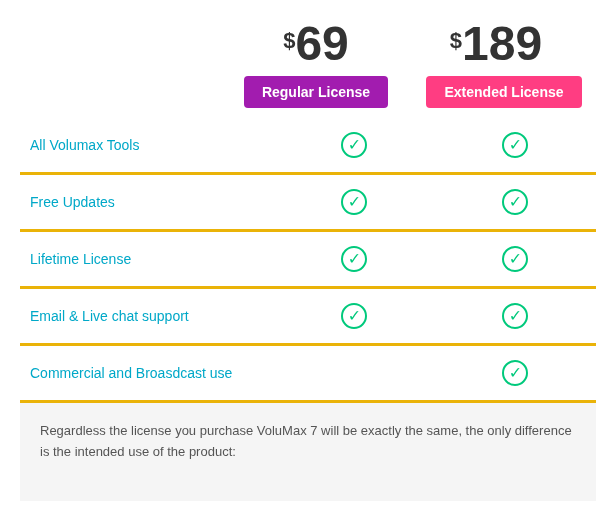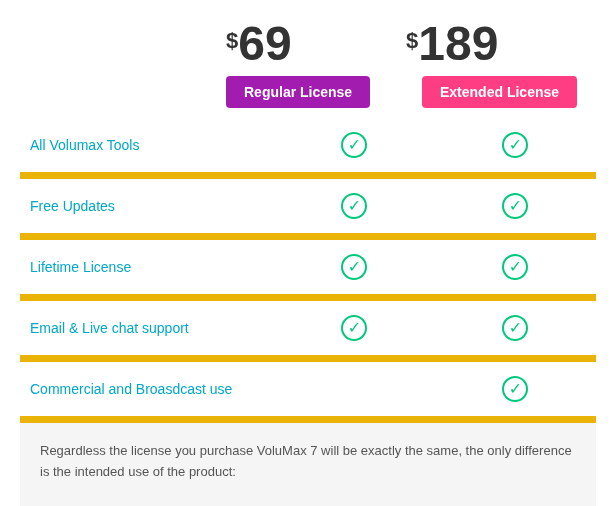--- a/index.html
+++ b/index.html
@@ -19,20 +19,21 @@
     .pricing-header {
       display: flex;
       justify-content: flex-end;
       align-items: flex-end;
       margin-bottom: 10px;
       padding-right: 10px;
     }
 
     .price-col {
       width: 180px;
+      text-align: center;
     }
 
     .price-amount {
       font-size: 48px;
       font-weight: bold;
       color: #333;
       line-height: 1;
       margin-bottom: 8px;
     }
 
@@ -62,21 +63,21 @@
       margin-left: 16px;
     }
 
     .features-table {
       width: 100%;
       border-collapse: collapse;
       margin-bottom: 0;
     }
 
     .features-table tr {
-      border-bottom: 7px solid #eab308;
+      border-bottom: 3px solid #eab308;
     }
 
     .features-table td {
       padding: 14px 10px;
       font-size: 14px;
     }
 
     .feature-name {
       color: #00a8c8;
       width: 280px;

